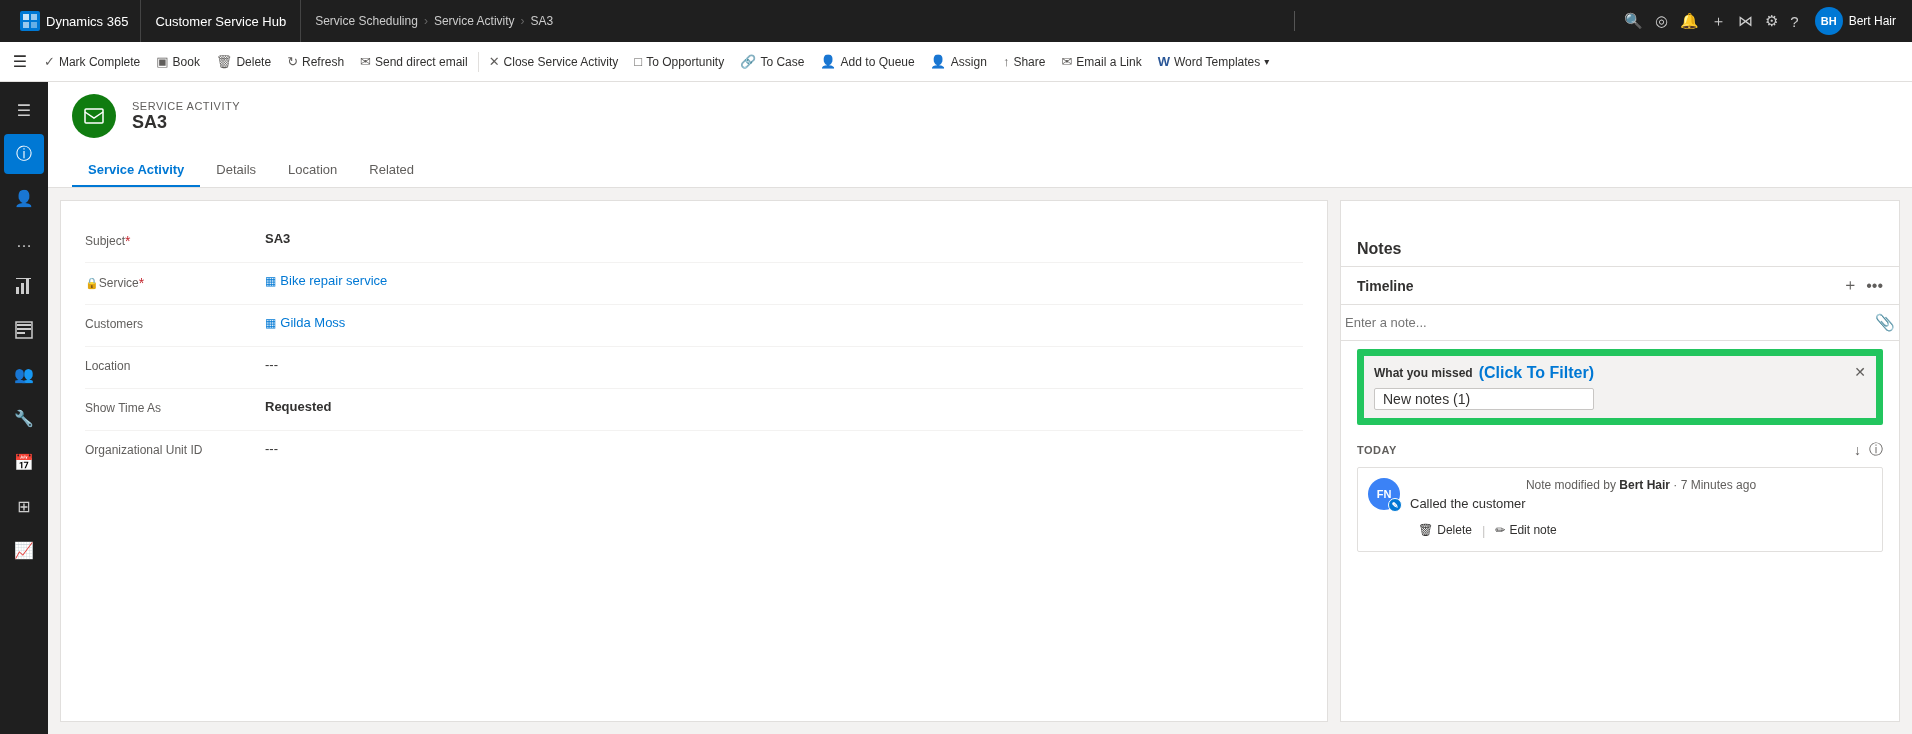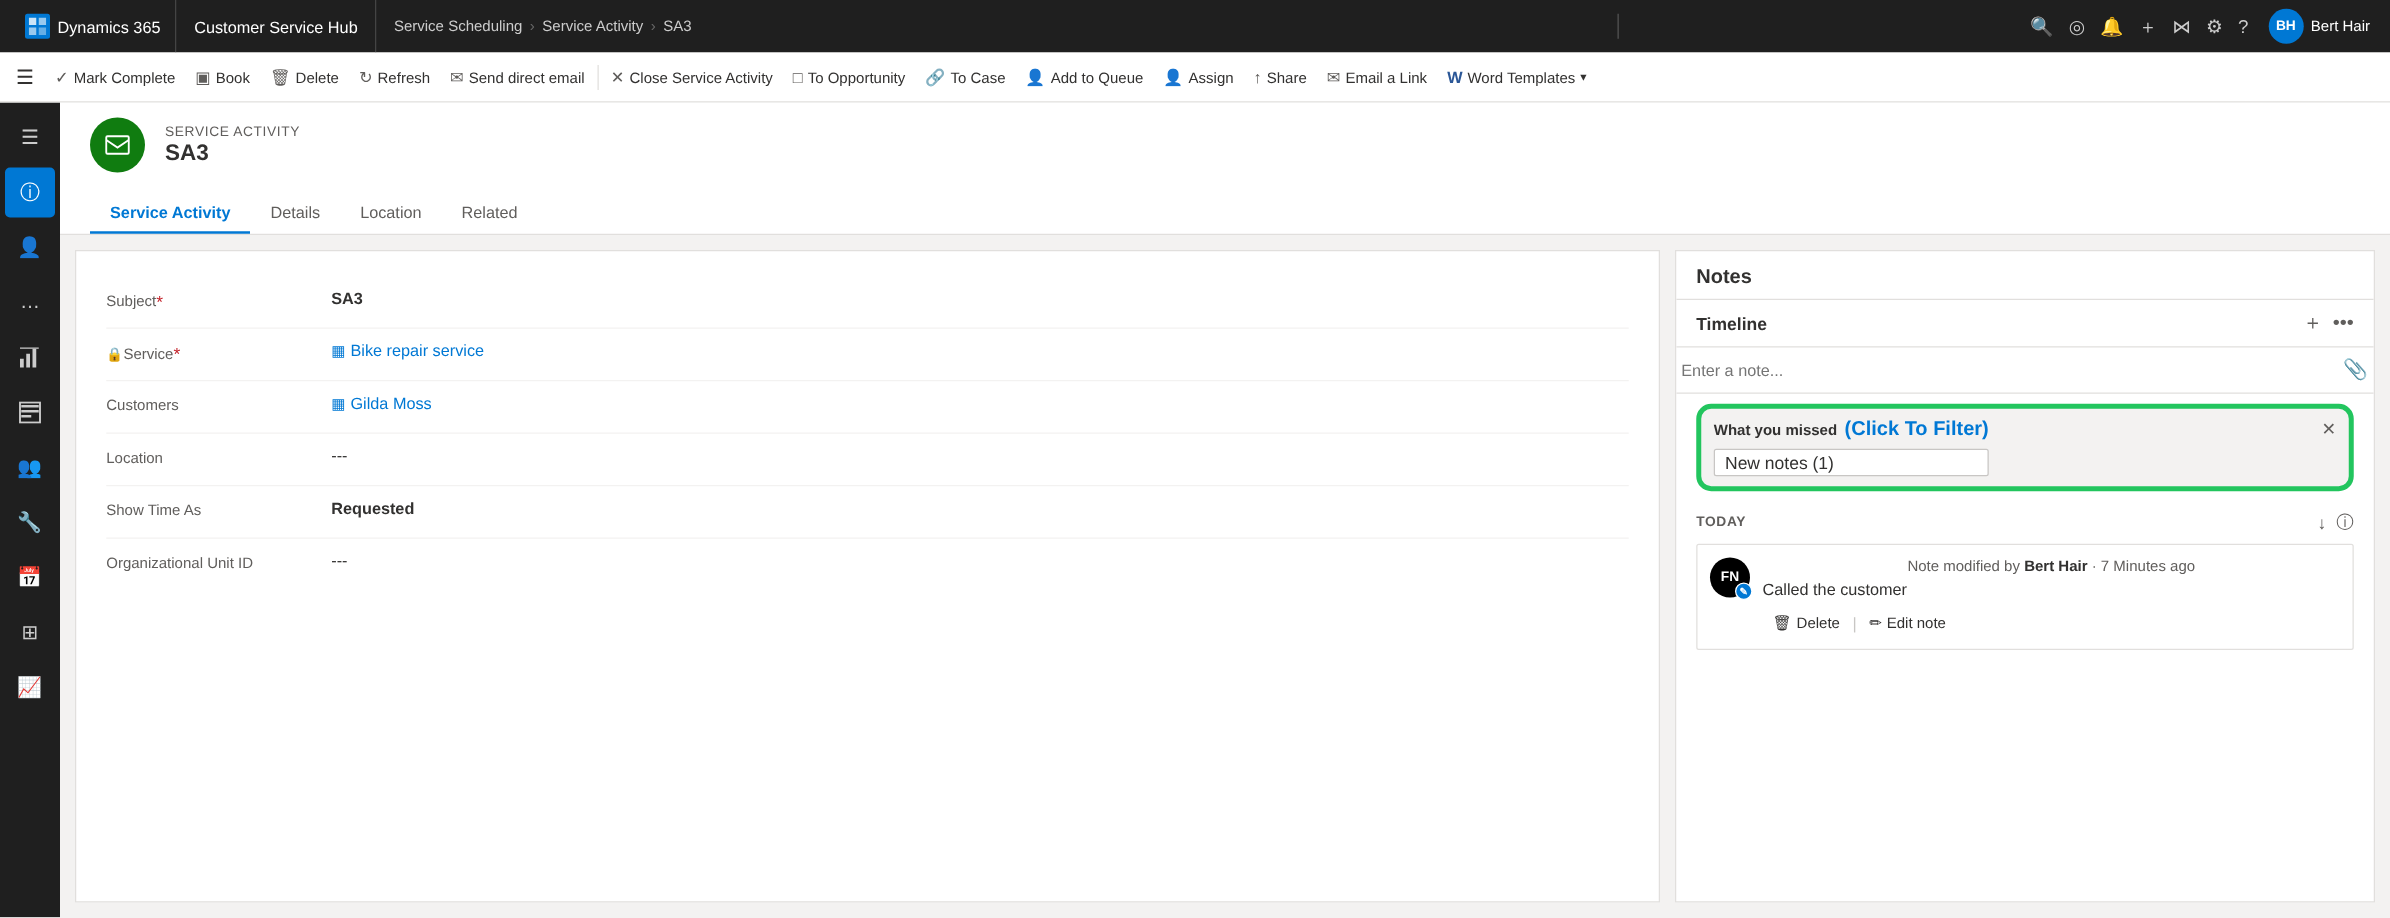--- a/index.html
+++ b/index.html
@@ -266,20 +266,21 @@
       border: 1px solid #e1dfdd;
       display: flex;
       flex-direction: column;
       overflow: hidden;
     }
     .notes-header {
       padding: 12px 16px 8px 16px;
       font-size: 16px;
       font-weight: 600;
       border-bottom: 1px solid #e1dfdd;
+      margin-top: 27px;
     }
     .timeline-header {
       display: flex;
       align-items: center;
       justify-content: space-between;
       padding: 8px 16px;
       border-bottom: 1px solid #e1dfdd;
     }
     .timeline-label { font-size: 14px; font-weight: 600; }
     .timeline-actions { display: flex; align-items: center; gap: 8px; }
@@ -302,22 +303,22 @@
       outline: none;
       font-size: 13px;
       color: #605e5c;
       background: transparent;
     }
     .note-attach-icon { color: #605e5c; font-size: 16px; cursor: pointer; }
 
     .what-you-missed {
       margin: 8px 16px;
       background: #f3f2f1;
-      border: 4px solid #22c55e;
-      border-radius: 12px;
+      border: 7px solid #22c55e;
+      border-radius: 2px;
       padding: 8px 10px;
       display: flex;
       align-items: flex-start;
       justify-content: space-between;
     }
     .wym-content { display: flex; flex-direction: column; gap: 6px; }
     .wym-header { display: flex; align-items: center; gap: 6px; font-size: 12px; }
     .wym-title { font-weight: 600; font-size: 12px; }
     .wym-filter { color: #0078d4; cursor: pointer; font-size: 16px; font-weight: bold; }
     .wym-badge {
@@ -350,21 +351,21 @@
       display: flex;
       gap: 10px;
       margin-bottom: 8px;
       padding: 10px;
       background: #fff;
       border: 1px solid #e1dfdd;
       border-radius: 2px;
     }
     .entry-avatar {
       width: 32px; height: 32px;
-      background: #000000;
+      background: #3b82f6;
       border-radius: 50%;
       display: flex; align-items: center; justify-content: center;
       color: #fff; font-size: 11px; font-weight: 600;
       flex-shrink: 0;
       position: relative;
       text-align: right;
     }
     .entry-avatar-badge {
       position: absolute;
       bottom: -2px; right: -2px;

